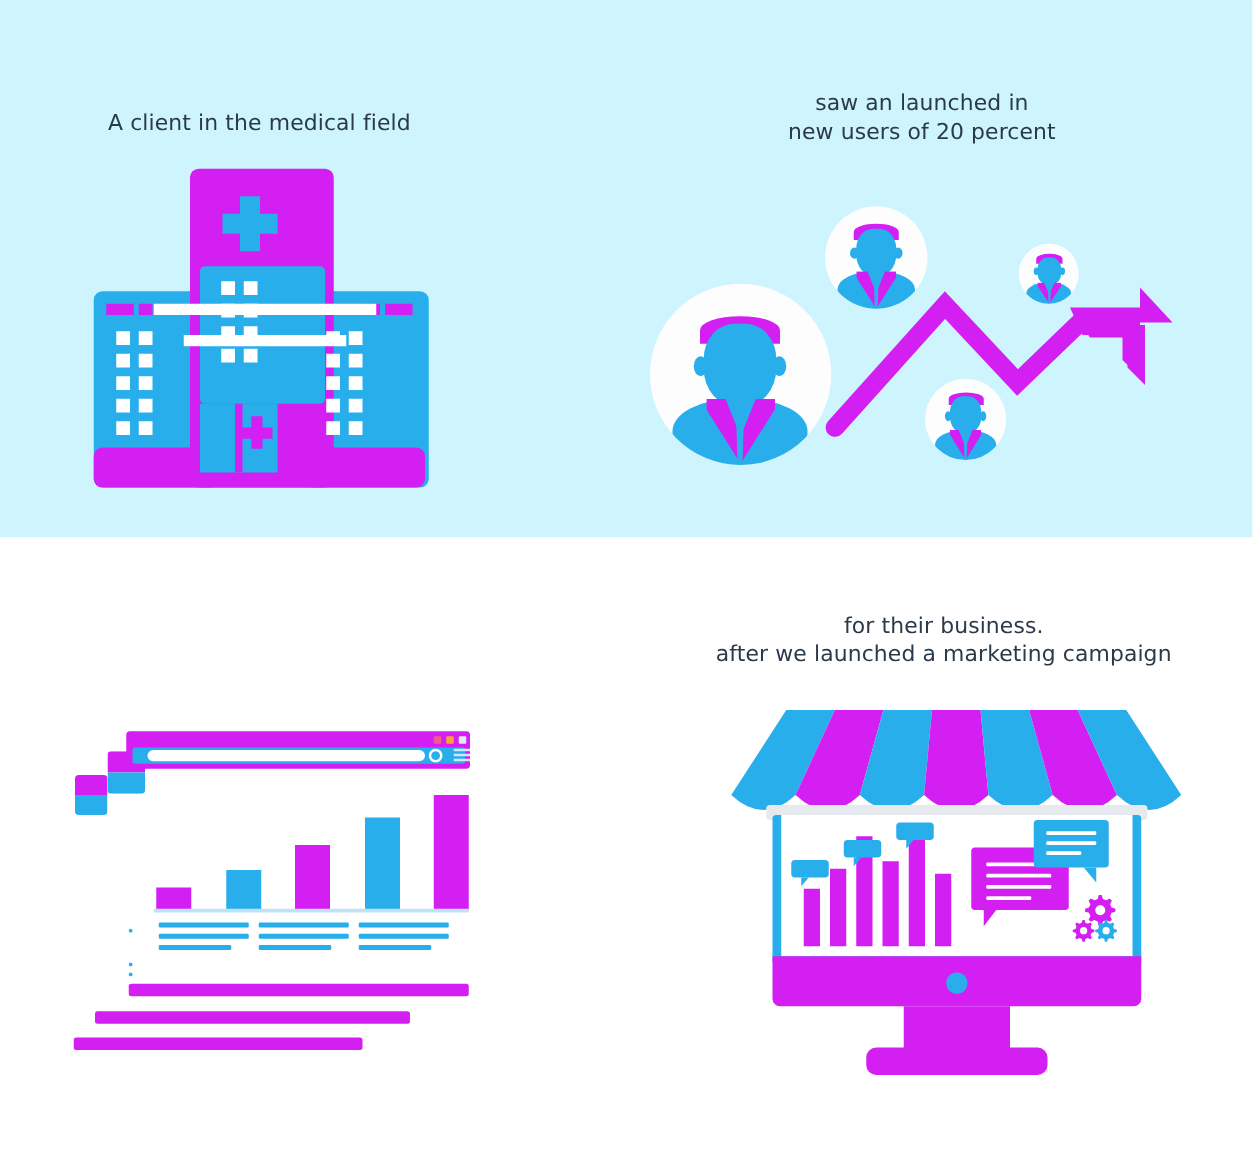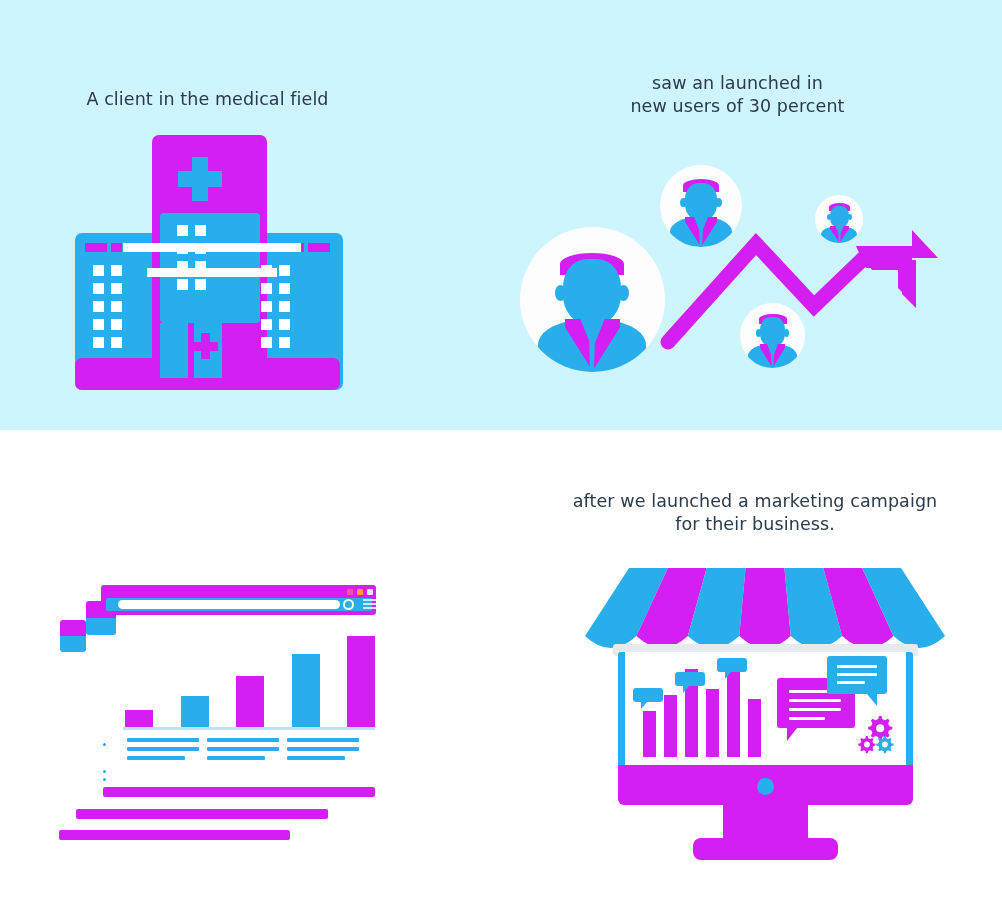--- a/index.html
+++ b/index.html
@@ -189,27 +189,27 @@
 
   <div class="panel" id="panel-top"></div>
   <div class="panel" id="panel-bottom"></div>
 
   <div class="caption" id="cap-tl">
     <div>A client in the medical field</div>
   </div>
 
   <div class="caption" id="cap-tr">
     <div>saw an launched in</div>
-    <div>new users of 30 percent</div>
+    <div>new users of 20 percent</div>
   </div>
 
 
   <div class="caption" id="cap-br">
+    <div>for their business.</div>
     <div>after we launched a marketing campaign</div>
-    <div>for their business.</div>
   </div>
 
   <div id="hospital">
     <div class="h-wing" id="h-wing-l"></div>
     <div class="h-wing" id="h-wing-r"></div>
     <div class="h-tower"></div>
     <div class="h-base"></div>
 
     <div class="h-cross" id="h-cross-top">
       <span class="bar-v"></span>

